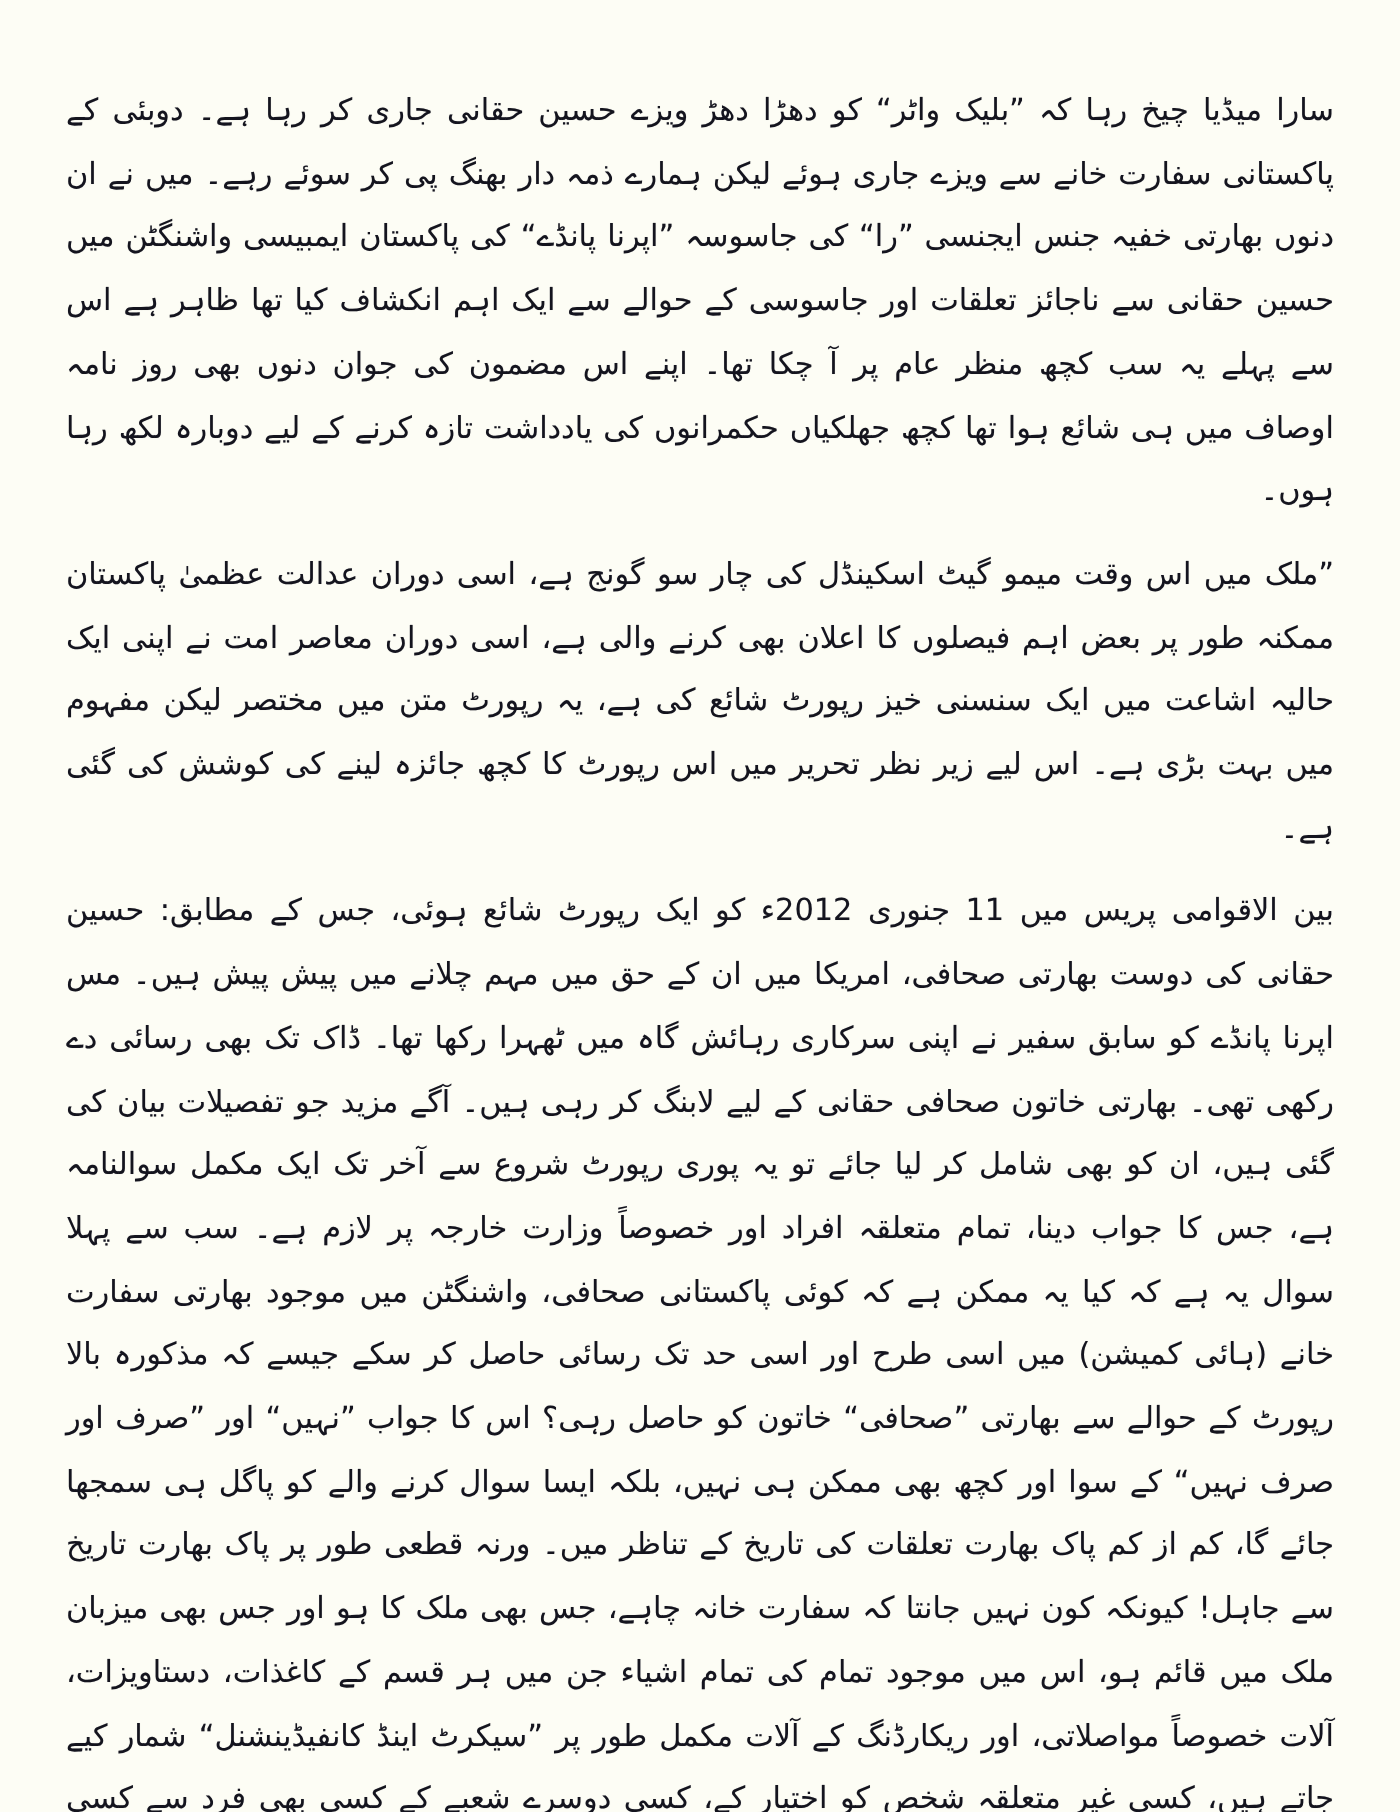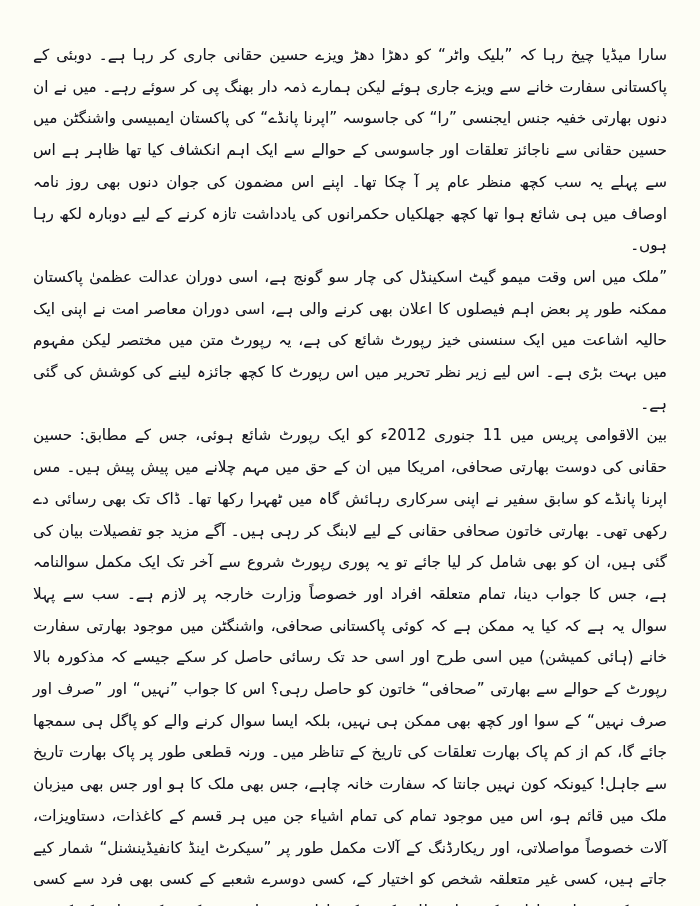--- a/index.html
+++ b/index.html
@@ -49,21 +49,21 @@
     letter-spacing: 0px;
     -webkit-font-smoothing: antialiased;
   }
 
   
   .para {
     text-shadow: 0 0 0.35px rgba(20,20,40,0.30);
   }
 
   .para + .para {
-    margin-top: 0;
+    margin-top: 10px;
   }
 
   
   .para:last-child {
     margin-bottom: 0;
   }
 </style>
 </head>
 <body>
 

